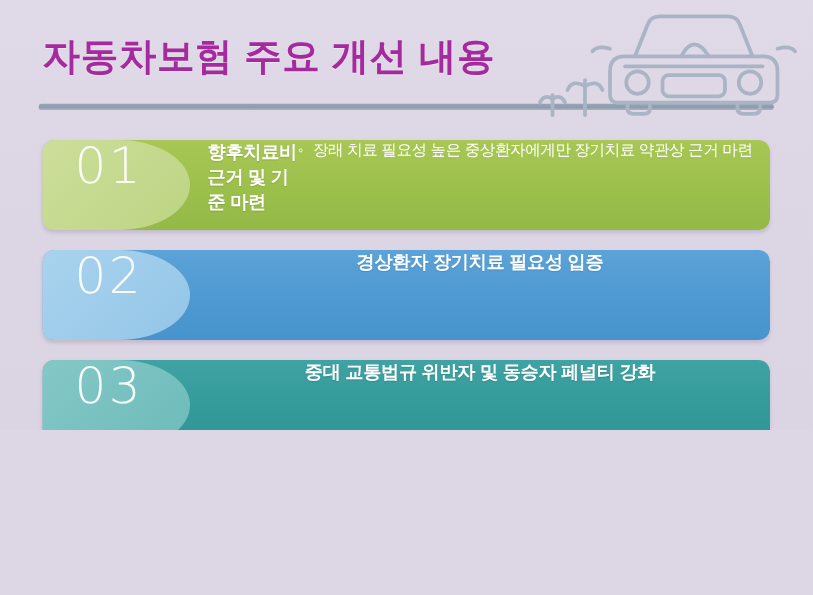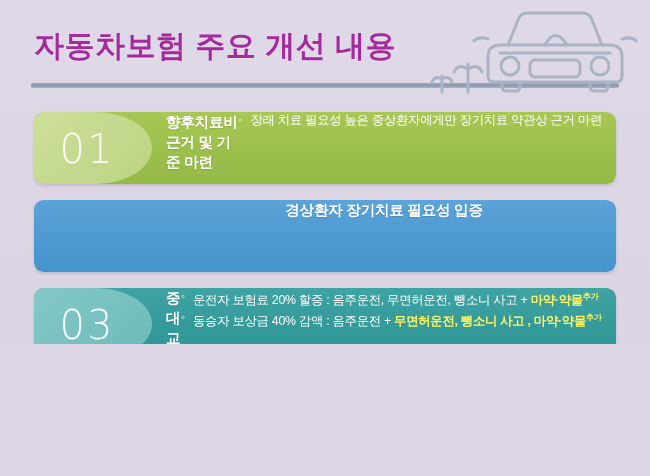--- a/index.html
+++ b/index.html
@@ -89,21 +89,21 @@
 
   
   .badge {
     position: absolute;
     left: 0;
     top: 0;
     width: 118px;
     height: 100%;
     border-radius: 9px 48% 48% 9px / 9px 50% 50% 9px;
     display: flex;
-    align-items: center;
+    align-items: flex-start;
     justify-content: center;
   }
 
   .badge-num {
     font-size: 40px;
     font-weight: 300;
     letter-spacing: 2px;
     line-height: 1;
     color: rgba(255,255,255,0.92);
     transform: translate(-6px, 1px);
@@ -240,38 +240,33 @@
       <div class="content">
         <div class="item-title">향후치료비 근거 및 기준 마련</div>
         <ul class="bullets">
           <li><span>장래 치료 필요성 높은 중상환자에게만 장기치료 약관상 근거 마련</span></li>
         </ul>
       </div>
     </div>
 
     <div class="row row-2">
       <div class="row-body"></div>
+      <div class="badge">
+        <span class="badge-num">02</span>
+      </div>
       <div class="content">
         <div class="item-title">경상환자 장기치료 필요성 입증</div>
       </div>
     </div>
 
     <div class="row row-3">
       <div class="row-body"></div>
       <div class="badge">
         <span class="badge-num">03</span>
       </div>
       <div class="content">
         <div class="item-title">중대 교통법규 위반자 및 동승자 페널티 강화</div>
-        <ul class="bullets">
-          <li>
-            <span>운전자 보험료 20% 할증 : 음주운전, 무면허운전, 뺑소니 사고 + </span><span class="hl">마약·약물</span><span class="hl sup">추가</span>
-          </li>
-          <li>
-            <span>동승자 보상금 40% 감액 : 음주운전 + </span><span class="hl">무면허운전, 뺑소니 사고 , 마약·약물</span><span class="hl sup">추가</span>
-          </li>
-        </ul>
       </div>
     </div>
 
 
   </div>
 </div>
 
 </body></html>

